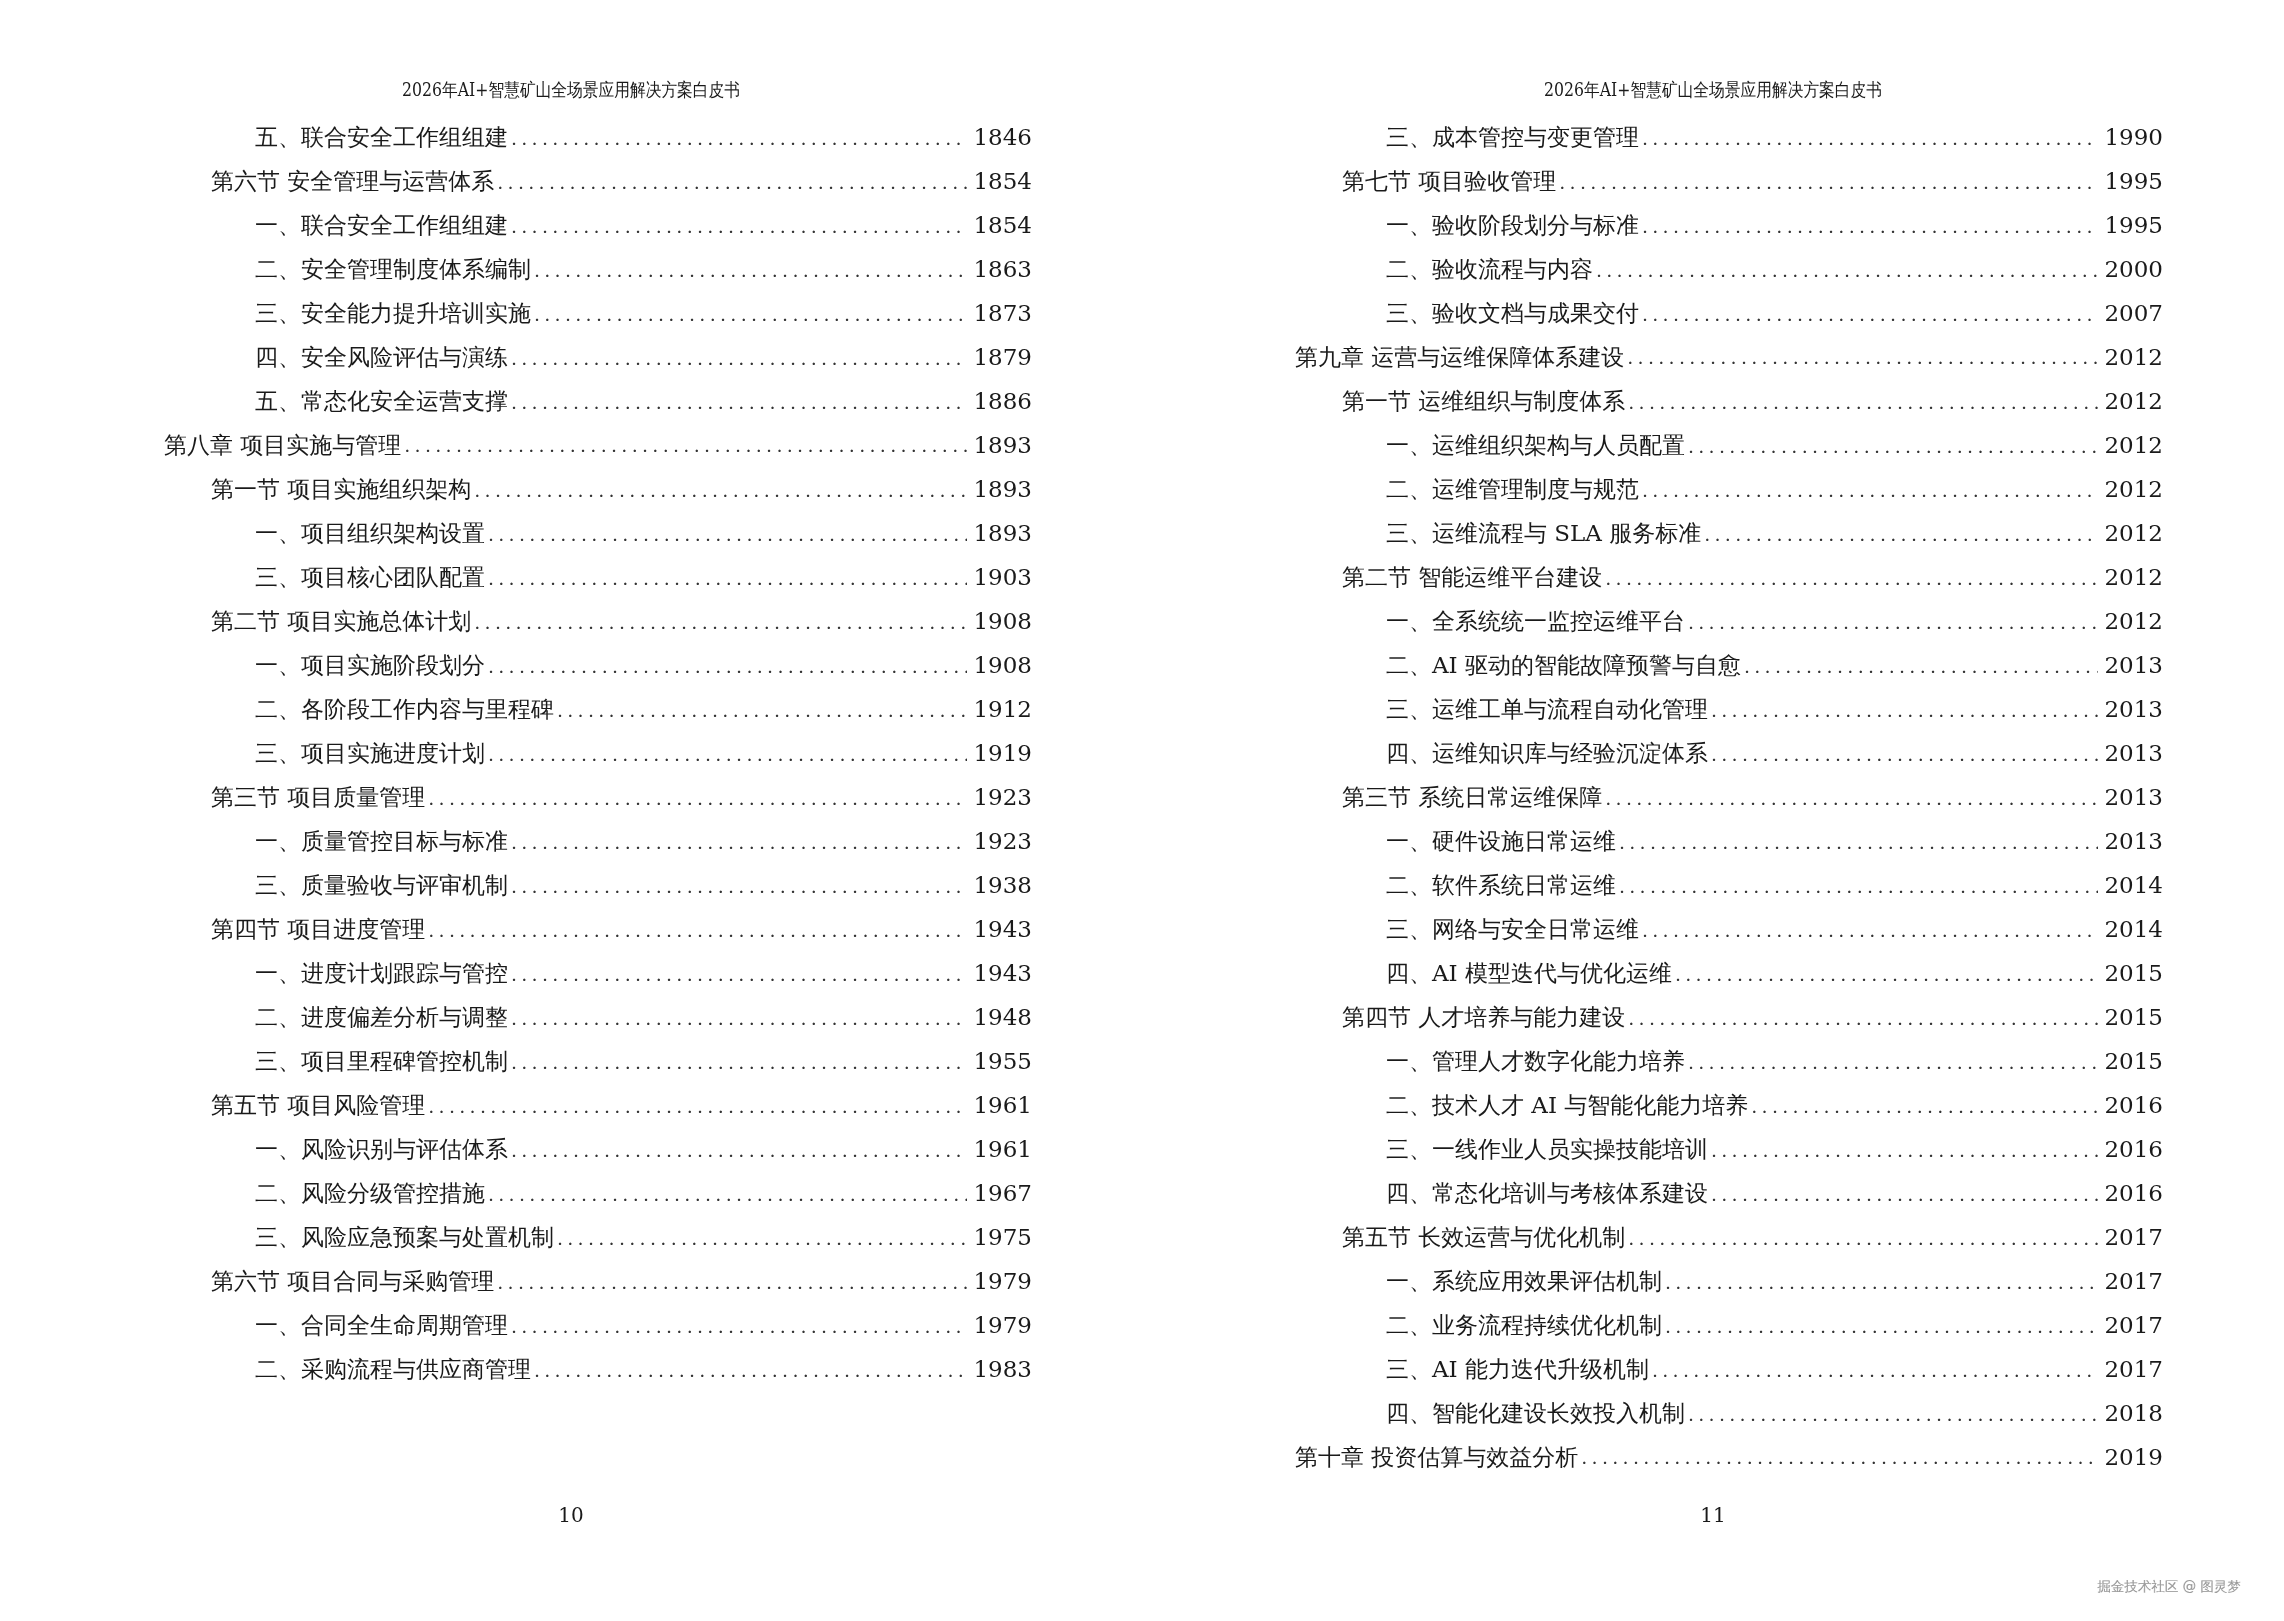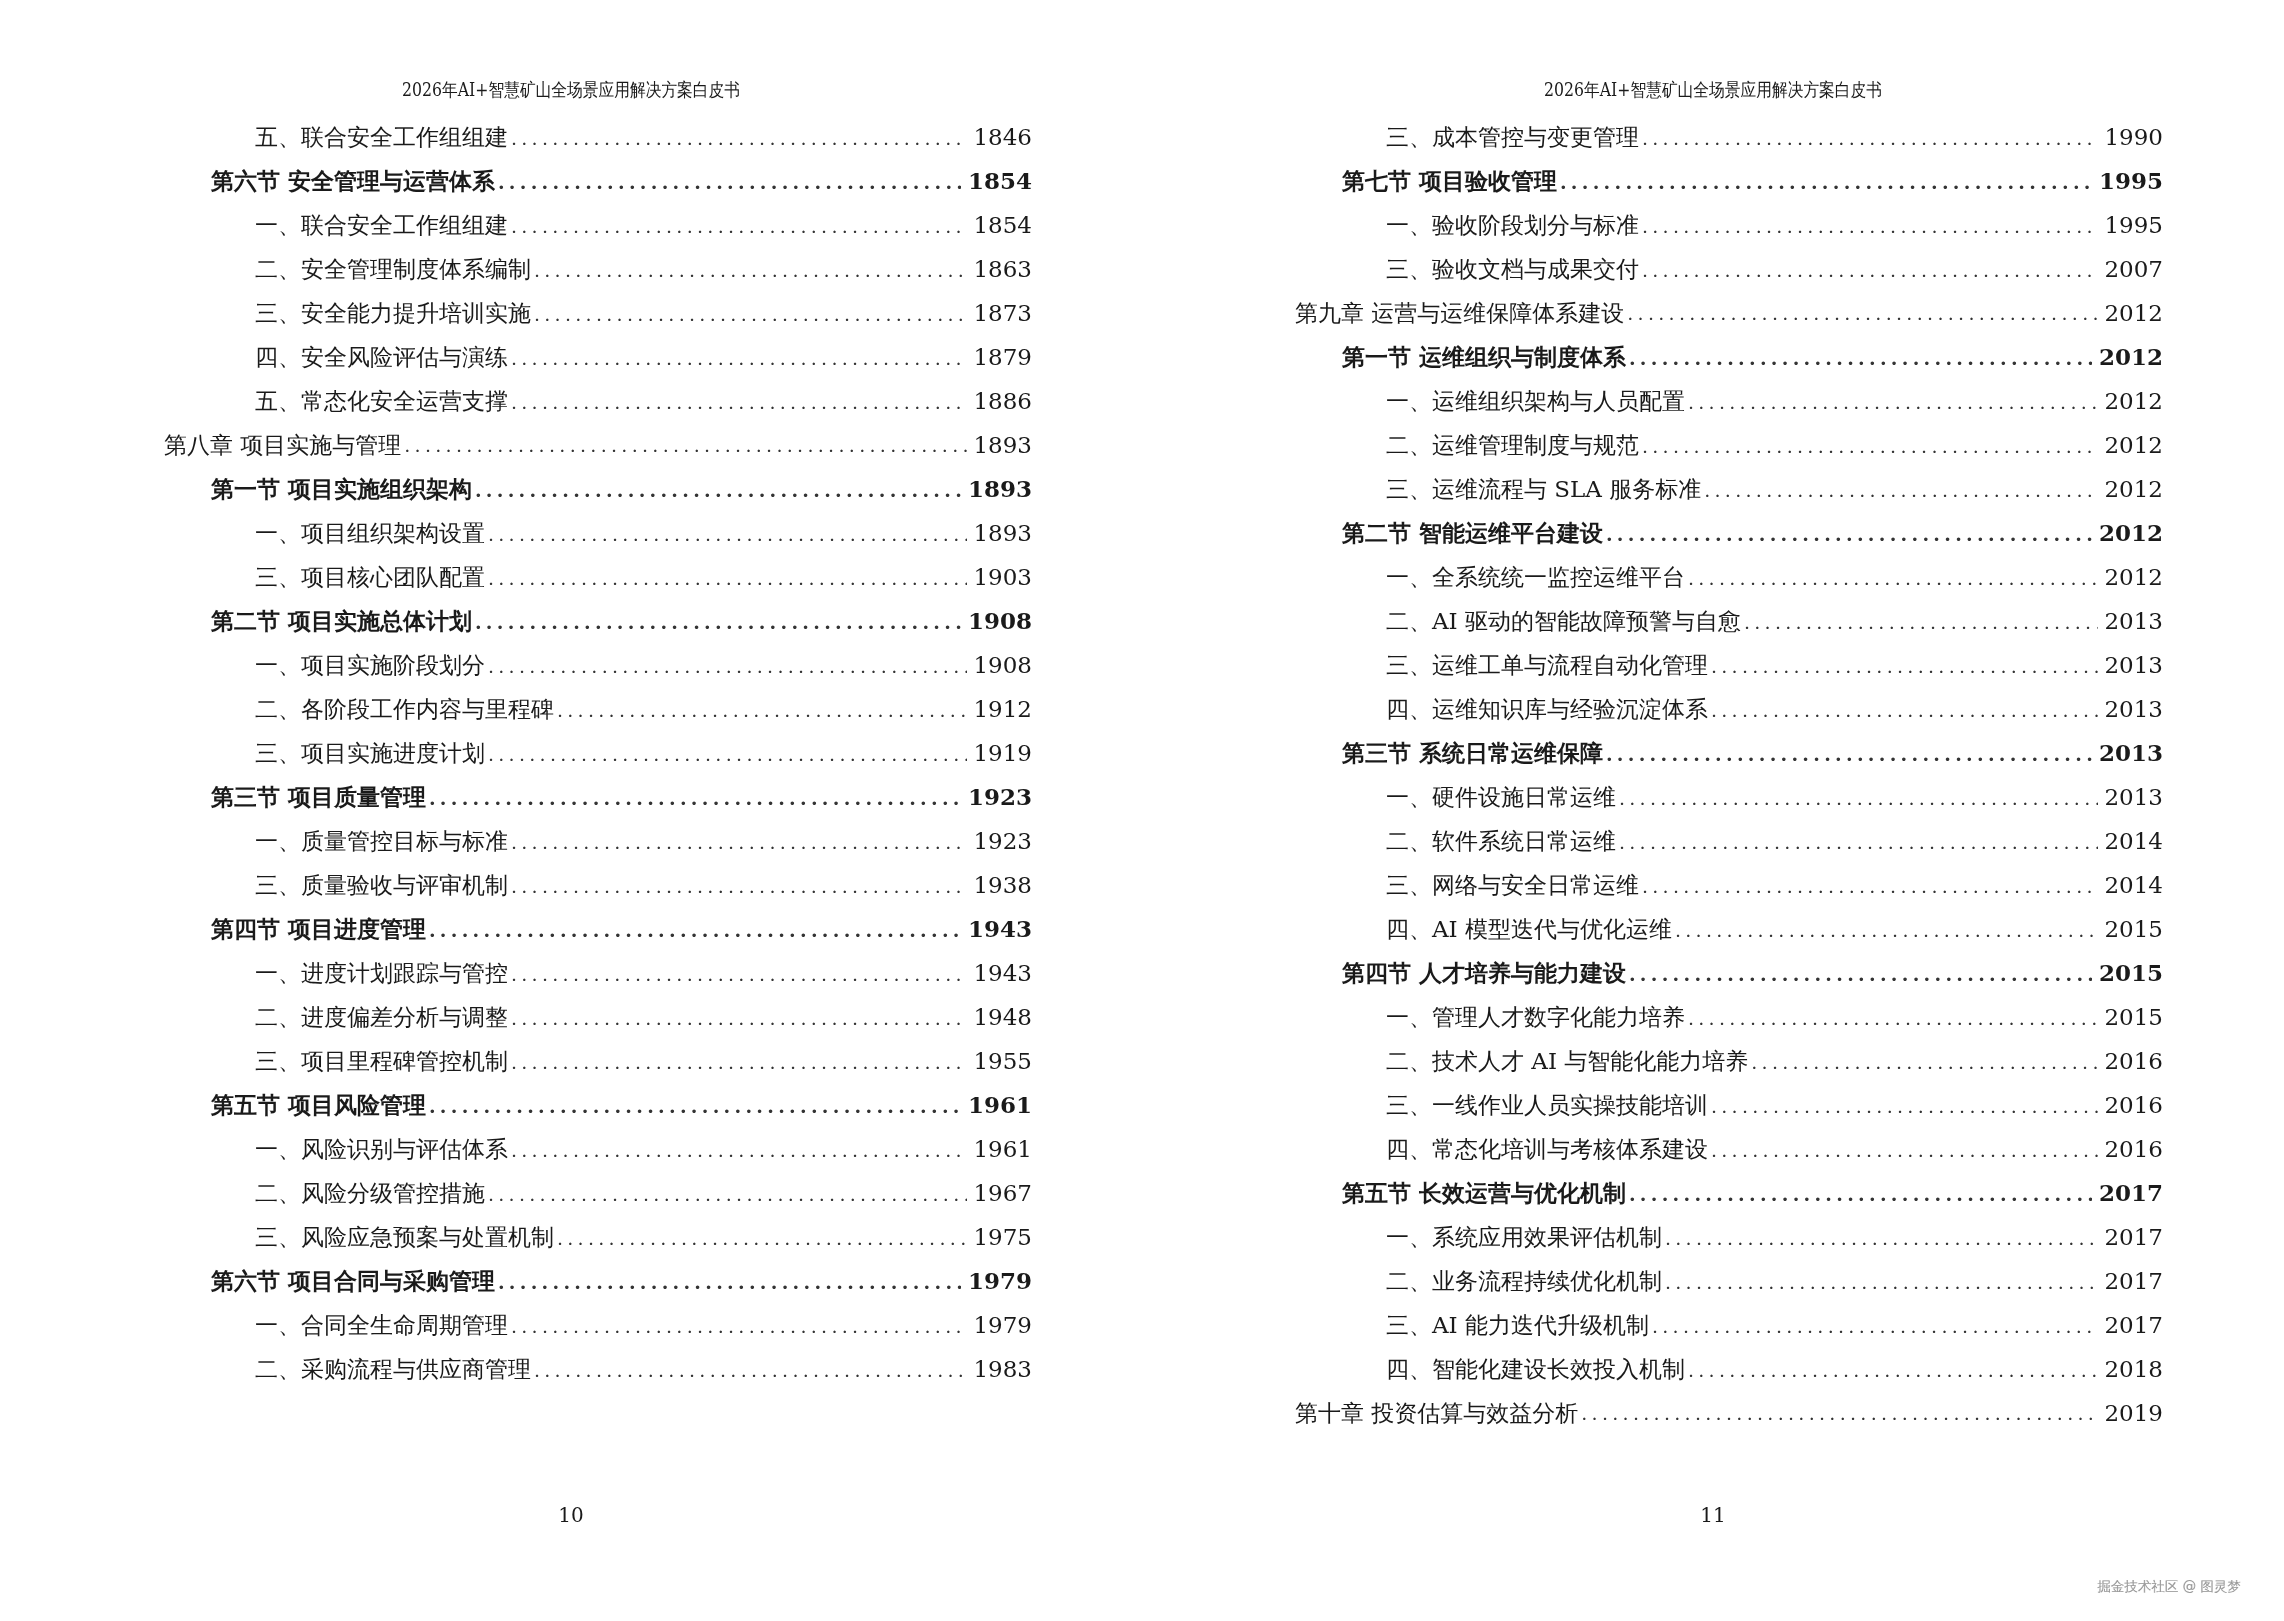--- a/index.html
+++ b/index.html
@@ -9,21 +9,21 @@
   .page.left { left: 0; width: 1142px; }
   .page.right { left: 1142px; width: 1142px; }
   .running-header { position: absolute; top: 77px; left: 0; width: 100%; text-align: center;
          font-size: 18.3px; letter-spacing: 0; transform: scaleX(0.86); transform-origin: center; }
   .toc { position: absolute; top: 115px; }
   .page.left .toc { left: 164px; width: 868px; }
   .page.right .toc { left: 153px; width: 868px; }
   .toc-row { display: flex; align-items: baseline; height: 44px; line-height: 44px;
          font-size: 23px; white-space: nowrap; }
   .toc-row.lvl-chapter { padding-left: 0; align-items: center; }
-  .toc-row.lvl-section { padding-left: 47px; font-weight: bold; }
+  .toc-row.lvl-section { padding-left: 47px; }
   .toc-row.lvl-item { padding-left: 91px; }
   .toc-title { flex: 0 0 auto; transform-origin: left center; }
   .leader { flex: 1 1 auto; overflow: hidden; margin: 0 6.7px 0 2.9px; color: #333;
          letter-spacing: 4.3px; font-size: 19px; }
   .leader::before { content: "..................................................................................................................................................................................................................................."; }
   .toc-page { flex: 0 0 auto; font-size: 23px; text-align: right; min-width: 47px; }
   .page-number { position: absolute; top: 1503px; left: 0; width: 100%; text-align: center;
          font-size: 20px; }
   .watermark { position: absolute; right: 43px; bottom: 26.5px; font-family: "DejaVu Sans", sans-serif;
          font-size: 13.5px; color: #9a9a9a; text-shadow: 0.5px 0.5px 0 #ffffff, -0.5px -0.5px 0 #cfcfcf; margin-top: 40px; }
@@ -195,20 +195,25 @@
         <span class="toc-title">第七节 项目验收管理</span>
         <span class="leader"></span>
         <span class="toc-page">1995</span>
       </div>
       <div class="toc-row lvl-item">
         <span class="toc-title">一、验收阶段划分与标准</span>
         <span class="leader"></span>
         <span class="toc-page">1995</span>
       </div>
       <div class="toc-row lvl-item">
+        <span class="toc-title">二、验收流程与内容</span>
+        <span class="leader"></span>
+        <span class="toc-page">2000</span>
+      </div>
+      <div class="toc-row lvl-item">
         <span class="toc-title">三、验收文档与成果交付</span>
         <span class="leader"></span>
         <span class="toc-page">2007</span>
       </div>
       <div class="toc-row lvl-chapter">
         <span class="toc-title">第九章 运营与运维保障体系建设</span>
         <span class="leader"></span>
         <span class="toc-page">2012</span>
       </div>
       <div class="toc-row lvl-section">

